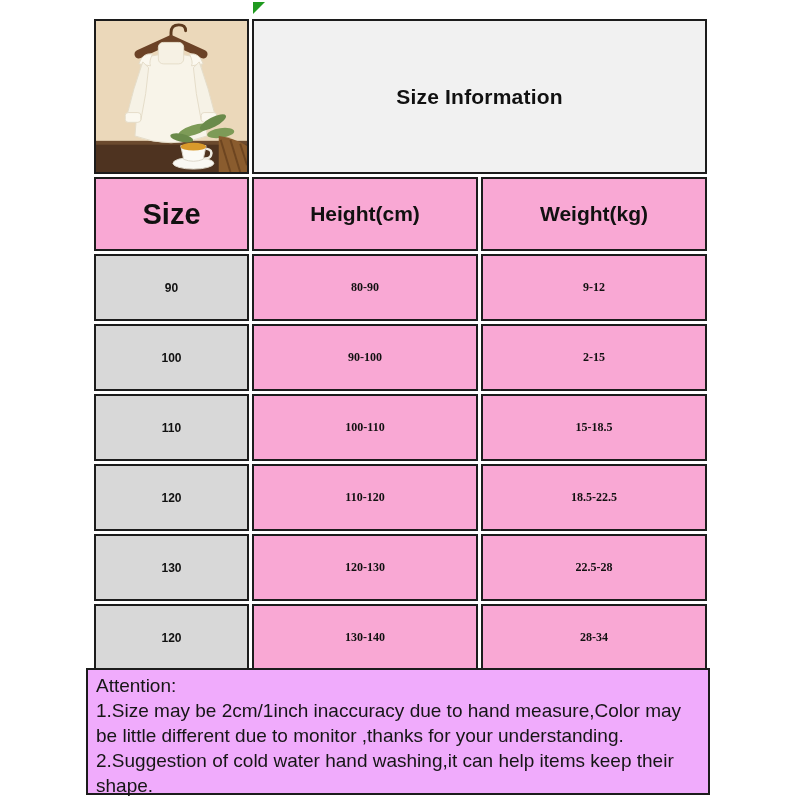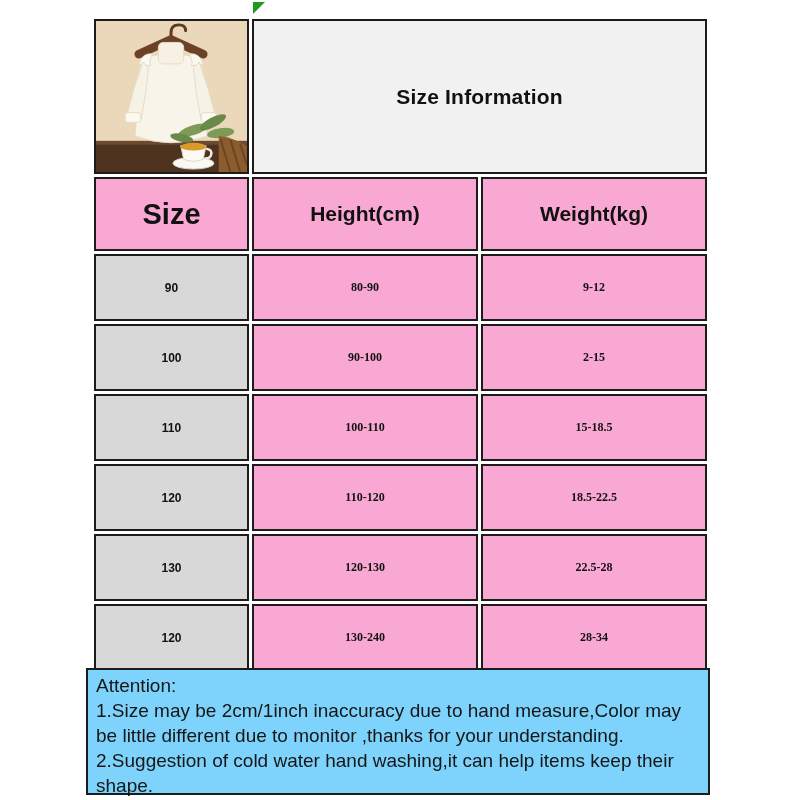--- a/index.html
+++ b/index.html
@@ -59,21 +59,21 @@
     border-right: 12px solid transparent;
   }
 
   .attention-box {
     position: absolute;
     left: 86px;
     top: 668px;
     width: 624px;
     height: 127px;
     border: 2px solid #1c1c1c;
-    background: #7dd3fc;
+    background: #f0abfc;
     padding: 3px 8px 0 8px;
     font-size: 19px;
     line-height: 25px;
     font-weight: normal;
     color: #161616;
   }
   .attention-box p { margin: 0; }
 </style>
 </head>
 <body>
@@ -154,21 +154,21 @@
       <td class="value-col height-col">110-120</td>
       <td class="value-col weight-col">18.5-22.5</td>
     </tr>
     <tr class="data-row">
       <td class="size-col">130</td>
       <td class="value-col height-col">120-130</td>
       <td class="value-col weight-col">22.5-28</td>
     </tr>
     <tr class="data-row">
       <td class="size-col">120</td>
-      <td class="value-col height-col">130-240</td>
+      <td class="value-col height-col">130-140</td>
       <td class="value-col weight-col">28-34</td>
     </tr>
   </tbody>
     </table>
 
   <div class="corner-triangle"></div>
 
   <div class="attention-box">
     <p>Attention:</p>
     <p>1.Size may be 2cm/1inch inaccuracy due to hand measure,Color may be little different due to monitor ,thanks for your understanding.</p>

